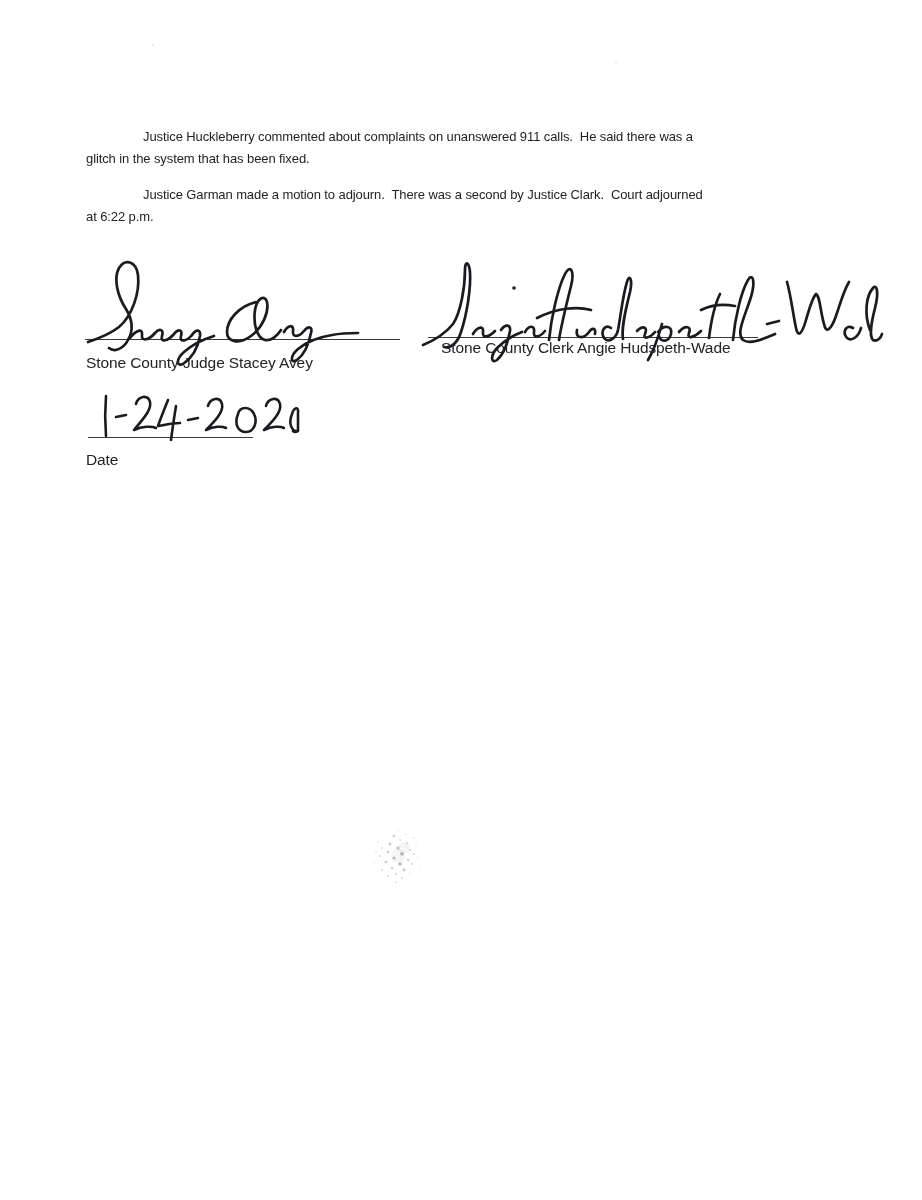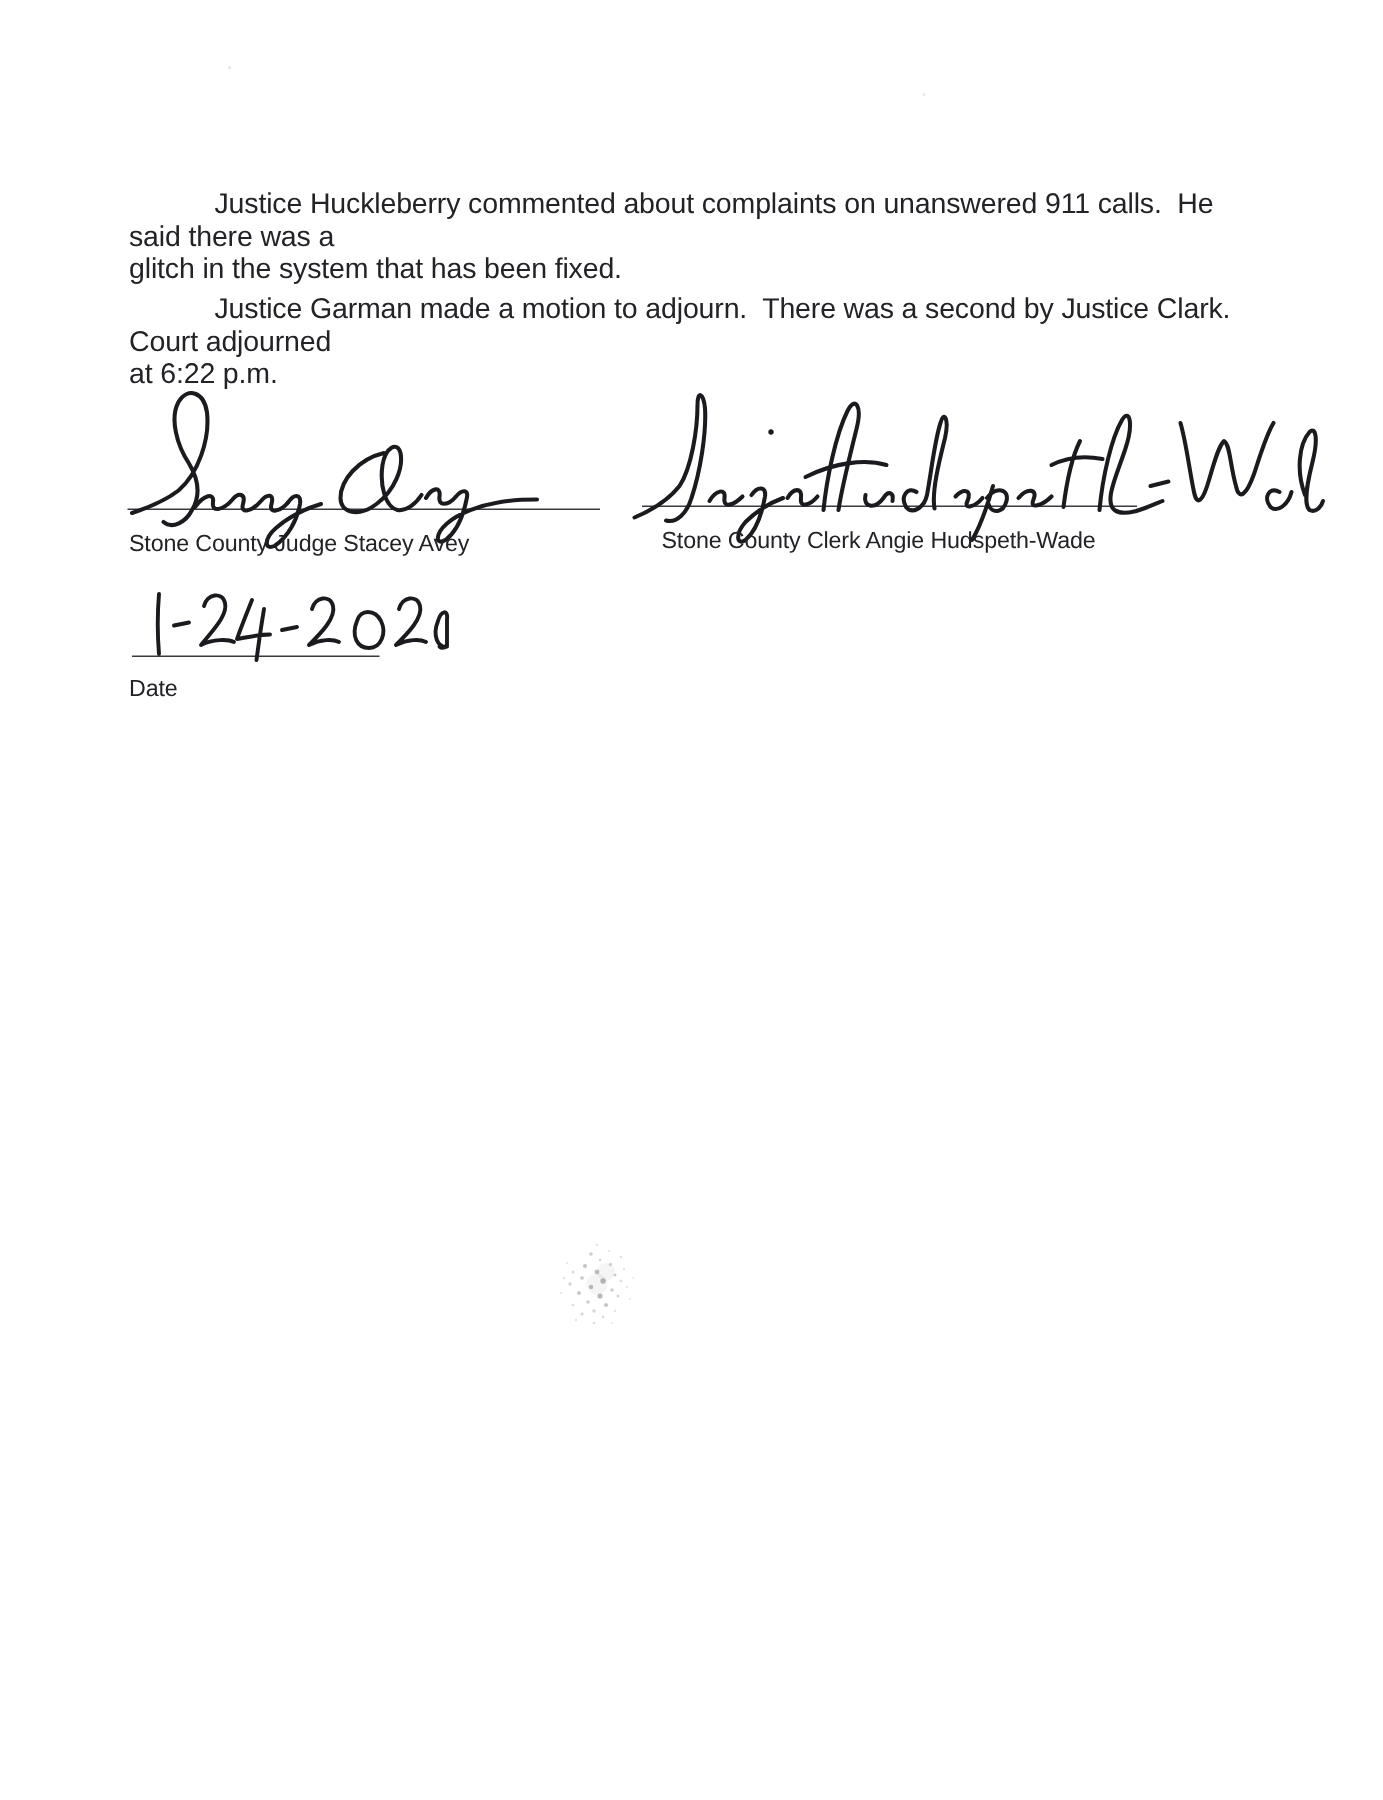--- a/index.html
+++ b/index.html
@@ -4,39 +4,39 @@
 <style>
   html,body{margin:0;padding:0;}
   body{
     width:922px;height:1200px;background:#ffffff;
     font-family:"Liberation Sans","DejaVu Sans",sans-serif;
     color:#232327;overflow:hidden;
   }
   .page{position:relative;width:922px;height:1200px;background:#ffffff;}
   .abs{position:absolute;}
   .para{
-    font-size:19px;line-height:21.5px;letter-spacing:-0.1px;
+    font-size:13px;line-height:21.5px;letter-spacing:-0.1px;
     white-space:pre-wrap;width:760px;color:#232327;
   }
   .indent{text-indent:57px;}
   .sig-line{height:0;border-top:1.7px solid #3a3a3e;}
   .sig-label{font-size:15.5px;letter-spacing:-0.1px;color:#232327;}
   svg.sig path{fill:none;stroke:#1b1b1f;stroke-width:2.7;stroke-linecap:round;stroke-linejoin:round;}
   svg.hand-date path{fill:none;stroke:#1b1b1f;stroke-width:2.6;stroke-linecap:round;stroke-linejoin:round;}
   .speck{position:absolute;border-radius:50%;background:#aeb3b8;}
 </style>
 </head>
 <body>
 
 <div class="page">
 
   <div class="abs para indent" style="left:86px;top:126px;">Justice Huckleberry commented about complaints on unanswered 911 calls.  He said there was a
 glitch in the system that has been fixed.</div>
 
-  <div class="abs para indent" style="left:86px;top:196px;">Justice Garman made a motion to adjourn.  There was a second by Justice Clark.  Court adjourned
+  <div class="abs para indent" style="left:86px;top:184px;">Justice Garman made a motion to adjourn.  There was a second by Justice Clark.  Court adjourned
 at 6:22 p.m.</div>
 
   <div class="abs sig-line" style="left:85px;top:339px;width:315px;"></div>
 
   <svg class="abs sig" style="left:80px;top:248px;" width="330" height="120" viewBox="0 0 330 120" role="img" aria-label="Stacey Avey">
     <path d="M 8 94 C 20 90 30 86 39 79 C 52 68 60 45 58 27 C 56 13 45 10 39 20 C 33 31 38 49 46 61 C 52 71 54 82 48 92 C 44 100 35 105 29 100"></path>
     <path d="M 50 90 C 56 82 63 80 62 87 C 61 94 69 92 75 85 C 79 80 84 81 82 88 C 80 95 88 93 94 86 C 98 81 103 81 101 88 C 99 95 107 93 112 87"></path>
     <path d="M 112 87 C 116 81 121 81 120 88 C 118 99 112 110 103 116 C 96 119 96 111 104 104 C 112 97 124 91 134 88"></path>
     <path d="M 176 54 C 159 58 147 72 147 84 C 147 94 159 97 171 88 C 183 79 189 64 187 54 C 185 46 177 50 175 62 C 173 76 177 90 185 92 C 191 93 197 88 201 82"></path>
     <path d="M 204 84 C 208 77 214 76 213 83 C 212 90 219 89 224 83 C 228 78 233 78 231 85 C 229 95 225 106 217 112 C 210 116 210 108 218 101 C 226 94 240 89 252 87 C 262 85 270 85 278 85"></path>
@@ -60,21 +60,21 @@
     <path d="M 247 76 C 243 90 238 104 233 112 M 243 84 C 249 76 258 78 256 86 C 254 94 246 95 244 88"></path>
     <path d="M 264 84 C 270 77 277 78 274 85 C 271 92 280 89 286 83"></path>
     <path d="M 294 90 C 296 74 300 56 305 46 M 286 62 C 298 56 310 56 320 58"></path>
     <path d="M 318 92 C 320 70 326 44 333 32 C 338 24 341 34 335 52 C 329 70 321 86 328 92 C 335 97 348 91 360 86"></path>
     <path d="M 352 76 L 364 73"></path>
     <path d="M 372 34 C 376 48 378 66 381 80 C 383 90 387 86 391 72 C 394 62 397 50 401 46 C 405 48 405 62 409 76 C 411 86 416 82 421 68 C 425 56 429 42 434 34"></path>
     <path d="M 438 80 C 431 76 427 84 432 90 C 437 94 444 88 446 80"></path>
     <path d="M 455 82 C 449 66 451 48 458 40 C 462 36 464 44 460 60 C 456 76 454 88 458 92 C 462 94 466 90 467 86"></path>
   </svg>
 
-  <div class="abs sig-label" style="left:441px;top:352px;">Stone County Clerk Angie Hudspeth-Wade</div>
+  <div class="abs sig-label" style="left:441px;top:339px;">Stone County Clerk Angie Hudspeth-Wade</div>
 
   <div class="abs sig-line" style="left:88px;top:437px;width:165px;"></div>
 
   <svg class="abs hand-date" style="left:90px;top:390px;" width="210" height="55" viewBox="0 0 210 55" role="img" aria-label="1-24-2020">
     <path d="M 16 6 C 15 18 15 34 16 46"></path>
     <path d="M 26 27 L 36 25"></path>
     <path d="M 46 14 C 48 6 58 4 60 12 C 62 20 52 30 44 40 C 52 36 62 36 66 38"></path>
     <path d="M 78 10 C 74 20 70 30 68 36 C 74 35 82 33 90 33 M 86 16 C 84 28 82 42 81 50"></path>
     <path d="M 98 30 L 108 28"></path>
     <path d="M 118 16 C 120 8 130 6 132 14 C 134 22 124 32 116 40 C 124 36 132 36 136 38"></path>

